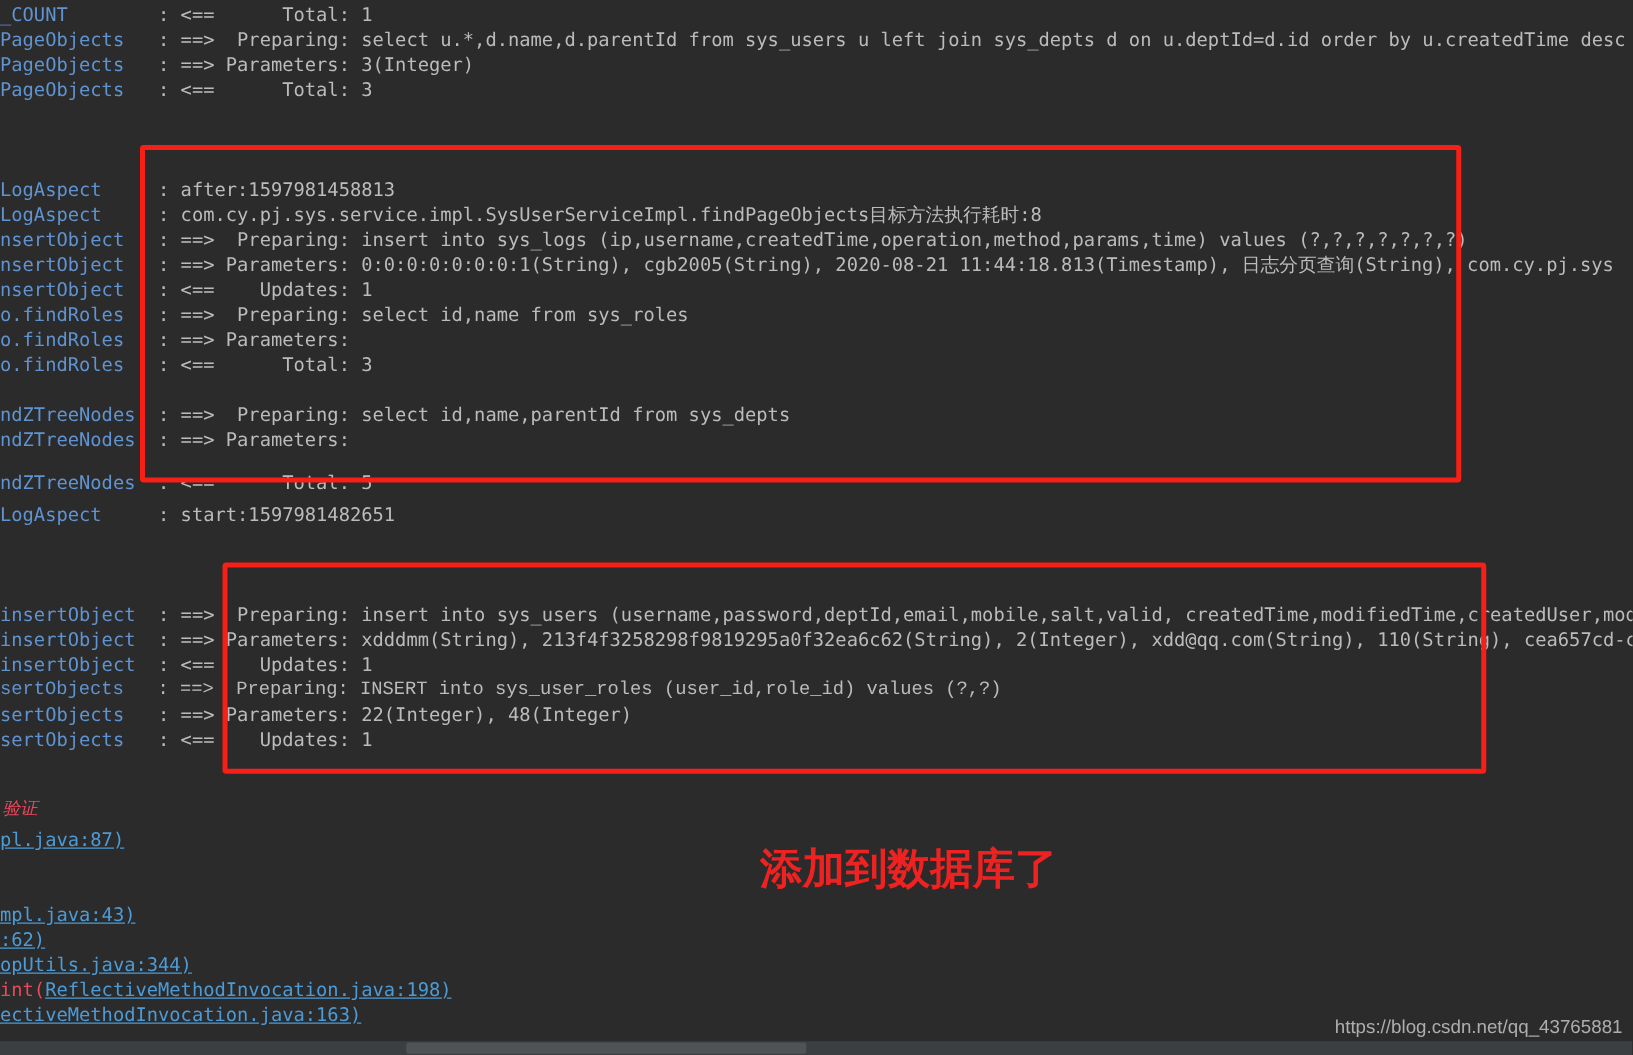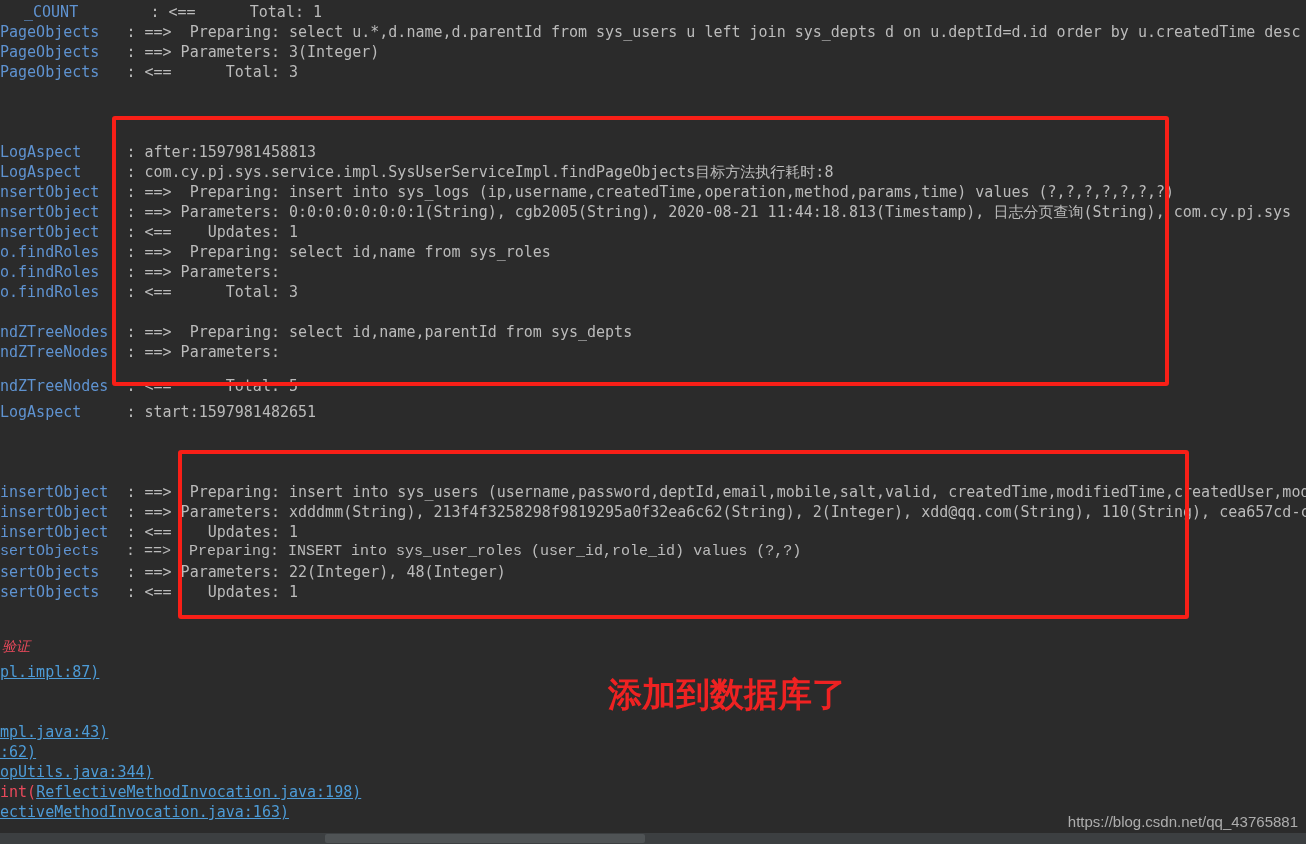--- a/index.html
+++ b/index.html
@@ -108,21 +108,21 @@
     background: #4f5355;
     border-radius: 2px;
   }
 </style>
 </head>
 <body>
 
 <div id="console">
 
   <div id="log-lines">
-      <div class="log-line" style="top: 2px; margin-left: 24px;"><span class="logger">_COUNT      </span><span class="msg">  : &lt;==      Total: 1</span></div>
+      <div class="log-line" style="top: 2px;"><span class="logger">_COUNT      </span><span class="msg">  : &lt;==      Total: 1</span></div>
       <div class="log-line" style="top: 22px;"><span class="logger">PageObjects </span><span class="msg">  : ==&gt;  Preparing: select u.*,d.name,d.parentId from sys_users u left join sys_depts d on u.deptId=d.id order by u.createdTime desc</span></div>
       <div class="log-line" style="top: 42px;"><span class="logger">PageObjects </span><span class="msg">  : ==&gt; Parameters: 3(Integer)</span></div>
       <div class="log-line" style="top: 62px;"><span class="logger">PageObjects </span><span class="msg">  : &lt;==      Total: 3</span></div>
       <div class="log-line" style="top: 142px;"><span class="logger">LogAspect   </span><span class="msg">  : after:1597981458813</span></div>
       <div class="log-line" style="top: 162px;"><span class="logger">LogAspect   </span><span class="msg">  : com.cy.pj.sys.service.impl.SysUserServiceImpl.findPageObjects目标方法执行耗时:8</span></div>
       <div class="log-line" style="top: 182px;"><span class="logger">nsertObject </span><span class="msg">  : ==&gt;  Preparing: insert into sys_logs (ip,username,createdTime,operation,method,params,time) values (?,?,?,?,?,?,?)</span></div>
       <div class="log-line" style="top: 202px;"><span class="logger">nsertObject </span><span class="msg">  : ==&gt; Parameters: 0:0:0:0:0:0:0:1(String), cgb2005(String), 2020-08-21 11:44:18.813(Timestamp), 日志分页查询(String), com.cy.pj.sys</span></div>
       <div class="log-line" style="top: 222px;"><span class="logger">nsertObject </span><span class="msg">  : &lt;==    Updates: 1</span></div>
       <div class="log-line" style="top: 242px;"><span class="logger">o.findRoles </span><span class="msg">  : ==&gt;  Preparing: select id,name from sys_roles</span></div>
       <div class="log-line" style="top: 262px;"><span class="logger">o.findRoles </span><span class="msg">  : ==&gt; Parameters:</span></div>
@@ -133,21 +133,21 @@
       <div class="log-line" style="top: 402px;"><span class="logger">LogAspect   </span><span class="msg">  : start:1597981482651</span></div>
       <div class="log-line" style="top: 482px;"><span class="logger">insertObject</span><span class="msg">  : ==&gt;  Preparing: insert into sys_users (username,password,deptId,email,mobile,salt,valid, createdTime,modifiedTime,createdUser,mod</span></div>
       <div class="log-line" style="top: 502px;"><span class="logger">insertObject</span><span class="msg">  : ==&gt; Parameters: xdddmm(String), 213f4f3258298f9819295a0f32ea6c62(String), 2(Integer), xdd@qq.com(String), 110(String), cea657cd-c</span></div>
       <div class="log-line" style="top: 522px;"><span class="logger">insertObject</span><span class="msg">  : &lt;==    Updates: 1</span></div>
       <div class="log-line" style="top: 542px; font-family: Liberation Mono, monospace;"><span class="logger">sertObjects </span><span class="msg">  : ==&gt;  Preparing: INSERT into sys_user_roles (user_id,role_id) values (?,?)</span></div>
       <div class="log-line" style="top: 562px;"><span class="logger">sertObjects </span><span class="msg">  : ==&gt; Parameters: 22(Integer), 48(Integer)</span></div>
       <div class="log-line" style="top: 582px;"><span class="logger">sertObjects </span><span class="msg">  : &lt;==    Updates: 1</span></div>
     </div>
 
   <div id="trace-lines">
-      <div class="log-line" style="top: 662px;"><span class="trace-link">pl.impl:87)</span></div>
+      <div class="log-line" style="top: 662px;"><span class="trace-link">pl.java:87)</span></div>
       <div class="log-line" style="top: 742px;"><span class="trace-link">:62)</span></div>
       <div class="log-line" style="top: 722px;"><span class="trace-link">mpl.java:43)</span></div>
       <div class="log-line" style="top: 762px;"><span class="trace-link">opUtils.java:344)</span></div>
       <div class="log-line" style="top: 782px;"><span class="trace-red">int(</span><span class="trace-link">ReflectiveMethodInvocation.java:198)</span></div>
       <div class="log-line" style="top: 802px;"><span class="trace-link">ectiveMethodInvocation.java:163)</span></div>
       <div class="log-line" style="top: 822px; margin-top: 43px;"><span class="trace-link">AfterThrowingAdvice.java:62)</span></div>
     </div>
 
   <div class="redbox" id="redbox1" style="left: 112px; top: 116px; width: 1057px; height: 270px; border-color: rgb(248, 31, 23);"></div>
   <div class="redbox" id="redbox2" style="left: 178px; top: 450px; width: 1011px; height: 169px; border-color: rgb(248, 31, 23);"></div>

